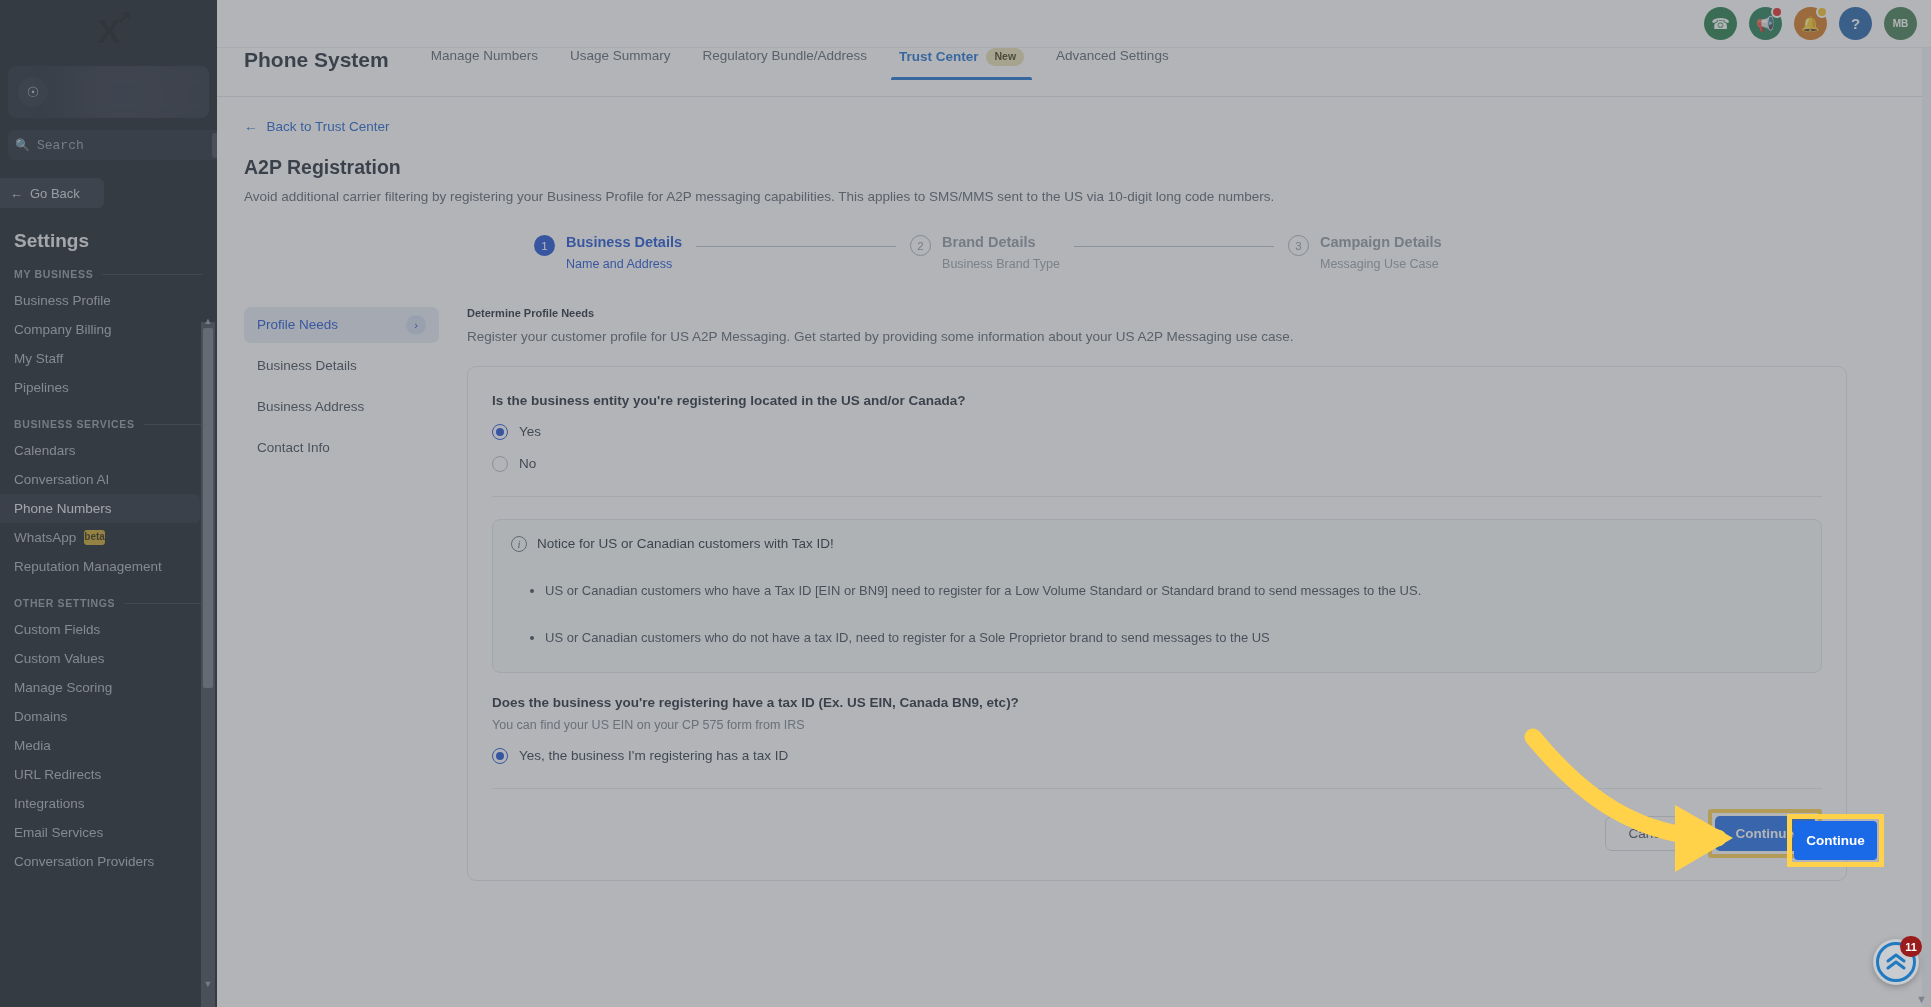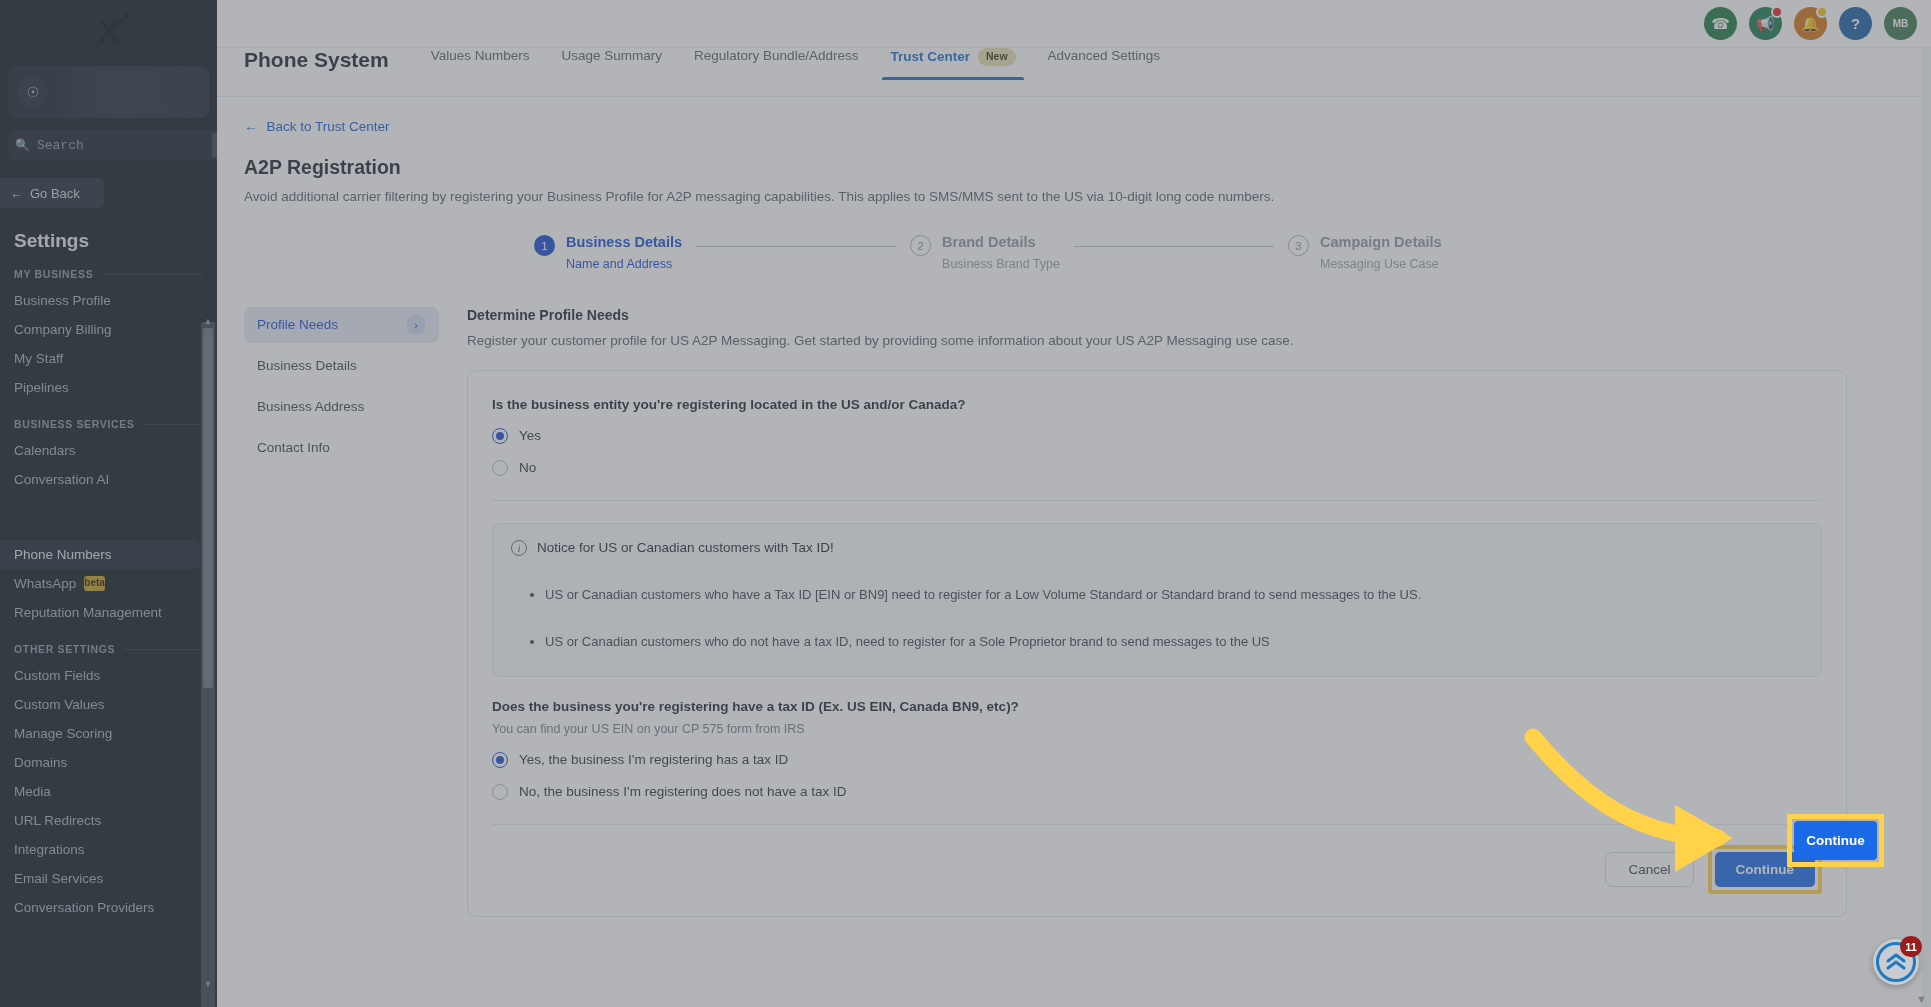--- a/index.html
+++ b/index.html
@@ -83,21 +83,21 @@
     margin: 16px 14px 6px 14px;
     color: #8b95a1; font-size: 10.5px; letter-spacing: .65px; font-weight: 600;
   }
   .sec-head .rule { flex: 1; height: 1px; background: #2b3441; }
   .nav-item {
     display: flex; align-items: center; gap: 8px;
     height: 29px; margin: 0 0 0 0; padding-left: 14px;
     color: #a7b0bb; font-size: 13.5px; cursor: pointer;
     border-radius: 0 6px 6px 0; width: 200px;
   }
-  .nav-item.active { background: #1e2733; color: #dfe4ea; margin-top: 46px; }
+  .nav-item.active { background: #1e2733; color: #dfe4ea; }
   .beta-pill {
     background: #c9a227; color: #2b2200; font-size: 10px;
     border-radius: 3px; padding: 1px 0; line-height: 1.25; font-weight: 600;
   }
 
   
   #main {
     position: absolute; left: 217px; top: 0;
     width: 1714px; height: 1007px; background: #ffffff;
   }
@@ -192,21 +192,21 @@
   }
   .subnav-item.active { background: #e6ebf6; color: #1a4fd4; font-weight: 500; }
   .chev-circle {
     width: 20px; height: 20px; border-radius: 50%;
     background: #d2dbee; color: #1a4fd4;
     display: flex; align-items: center; justify-content: center;
     font-size: 11px;
   }
 
   .form-col { flex: 1; max-width: 1420px; }
-  .h2 { font-size: 14px; font-weight: 600; color: #1d2734; }
+  .h2 { font-size: 11px; font-weight: 600; color: #1d2734; }
   .h2sub { margin-top: 10px; font-size: 13.5px; color: #59626e; }
 
   .card {
     margin-top: 22px; border: 1px solid #e1e6ec; border-radius: 9px;
     background: #fff; padding: 26px 24px 0 24px; width: 1380px;
   }
   .q-label { font-size: 13.5px; font-weight: 600; color: #1d2734; }
   .q-help { margin-top: 8px; font-size: 12.5px; color: #77808c; }
   .radio-row {
     display: flex; align-items: center; gap: 11px;
@@ -428,21 +428,21 @@
       <div class="tb-icon" style="background:#d3741a">🔔
         <span class="tb-dot" style="background:#f2c024"></span>
       </div>
       <div class="tb-icon" style="background:#1d5fa8;font-weight:700">?</div>
       <div class="avatar-mb" style="background:#3f7a4e">MB</div>
     </div>
 
     <div class="tabbar">
       <div class="page-title-lg">Phone System</div>
       <div class="tab">
-        <span>Values Numbers</span>
+        <span>Manage Numbers</span>
       </div>
       <div class="tab">
         <span>Usage Summary</span>
       </div>
       <div class="tab">
         <span>Regulatory Bundle/Address</span>
       </div>
       <div class="tab active">
         <span>Trust Center</span>
         <span class="new-pill">New</span>
@@ -537,24 +537,20 @@
             </div>
 
             <div style="margin-top:22px">
               <div class="q-label">Does the business you're registering have a tax ID (Ex. US EIN, Canada BN9, etc)?</div>
               <div class="q-help">You can find your US EIN on your CP 575 form from IRS</div>
 
               <div class="radio-row">
                 <span class="radio on"></span>
                 <span class="radio-label">Yes, the business I'm registering has a tax ID</span>
               </div>
-              <div class="radio-row">
-                <span class="radio"></span>
-                <span class="radio-label">No, the business I'm registering does not have a tax ID</span>
-              </div>
             </div>
 
             <div class="hr"></div>
 
             <div class="footer-row">
               <button class="btn-cancel">Cancel</button>
               <span class="continue-hl">
                 <button class="btn-continue">Continue</button>
               </span>
             </div>

